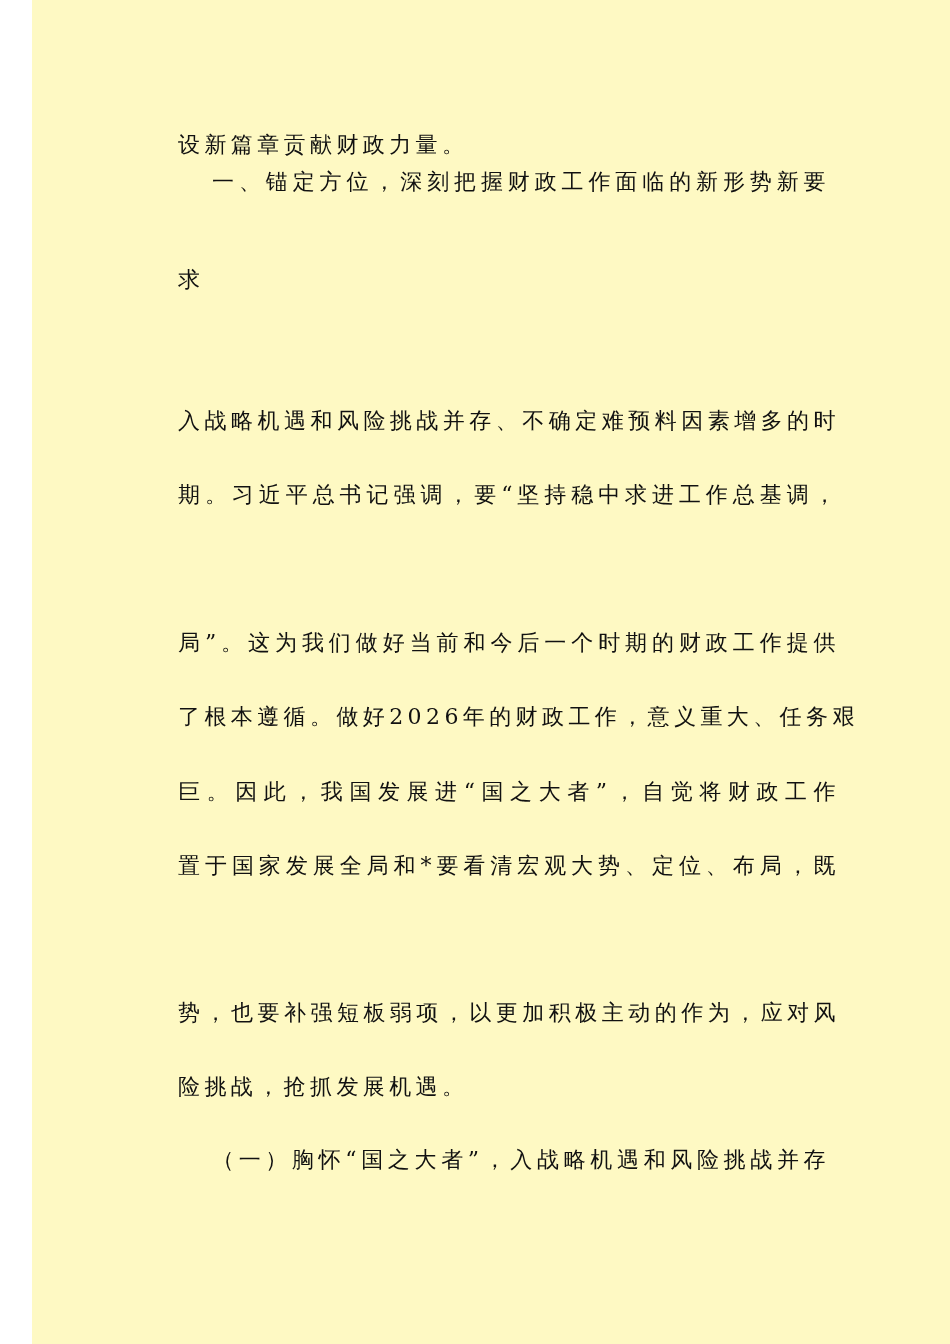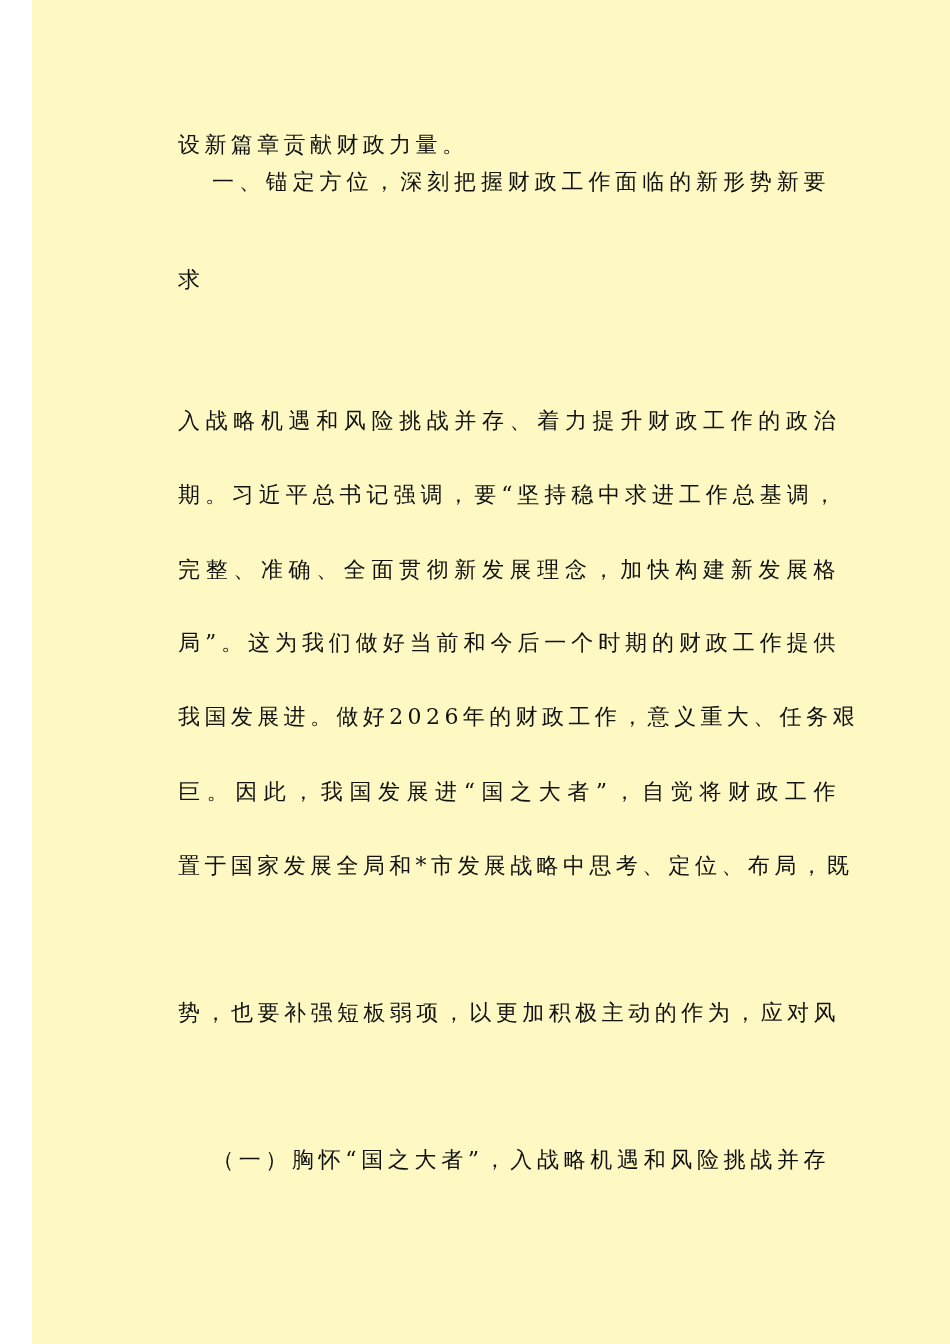--- a/index.html
+++ b/index.html
@@ -44,22 +44,22 @@
     width: 618px;
   }
 </style>
 </head>
 <body>
 
 <div class="page">
   <div class="line last" style="top:130px">设新篇章贡献财政力量。</div>
   <div class="line indent" style="top:167px">一、锚定方位，深刻把握财政工作面临的新形势新要</div>
   <div class="line last" style="top:265px">求</div>
-  <div class="line" style="top:406px">入战略机遇和风险挑战并存、着力提升财政工作的政治</div>
+  <div class="line" style="top:406px">入战略机遇和风险挑战并存、不确定难预料因素增多的时</div>
   <div class="line" style="top:480px">期。习近平总书记强调，要“坚持稳中求进工作总基调，</div>
-  <div class="line" style="top:555px">完整、准确、全面贯彻新发展理念，加快构建新发展格</div>
   <div class="line" style="top:628px">局”。这为我们做好当前和今后一个时期的财政工作提供</div>
-  <div class="line" style="top:702px">我国发展进。做好2026年的财政工作，意义重大、任务艰</div>
+  <div class="line" style="top:702px">了根本遵循。做好2026年的财政工作，意义重大、任务艰</div>
   <div class="line" style="top:777px">巨。因此，我国发展进“国之大者”，自觉将财政工作</div>
-  <div class="line" style="top:851px">置于国家发展全局和*市发展战略中思考、定位、布局，既</div>
+  <div class="line" style="top:851px">置于国家发展全局和*要看清宏观大势、定位、布局，既</div>
   <div class="line" style="top:998px">势，也要补强短板弱项，以更加积极主动的作为，应对风</div>
+  <div class="line last" style="top:1072px">险挑战，抢抓发展机遇。</div>
   <div class="line indent" style="top:1145px">（一）胸怀“国之大者”，入战略机遇和风险挑战并存</div>
 </div>
 
 </body></html>

